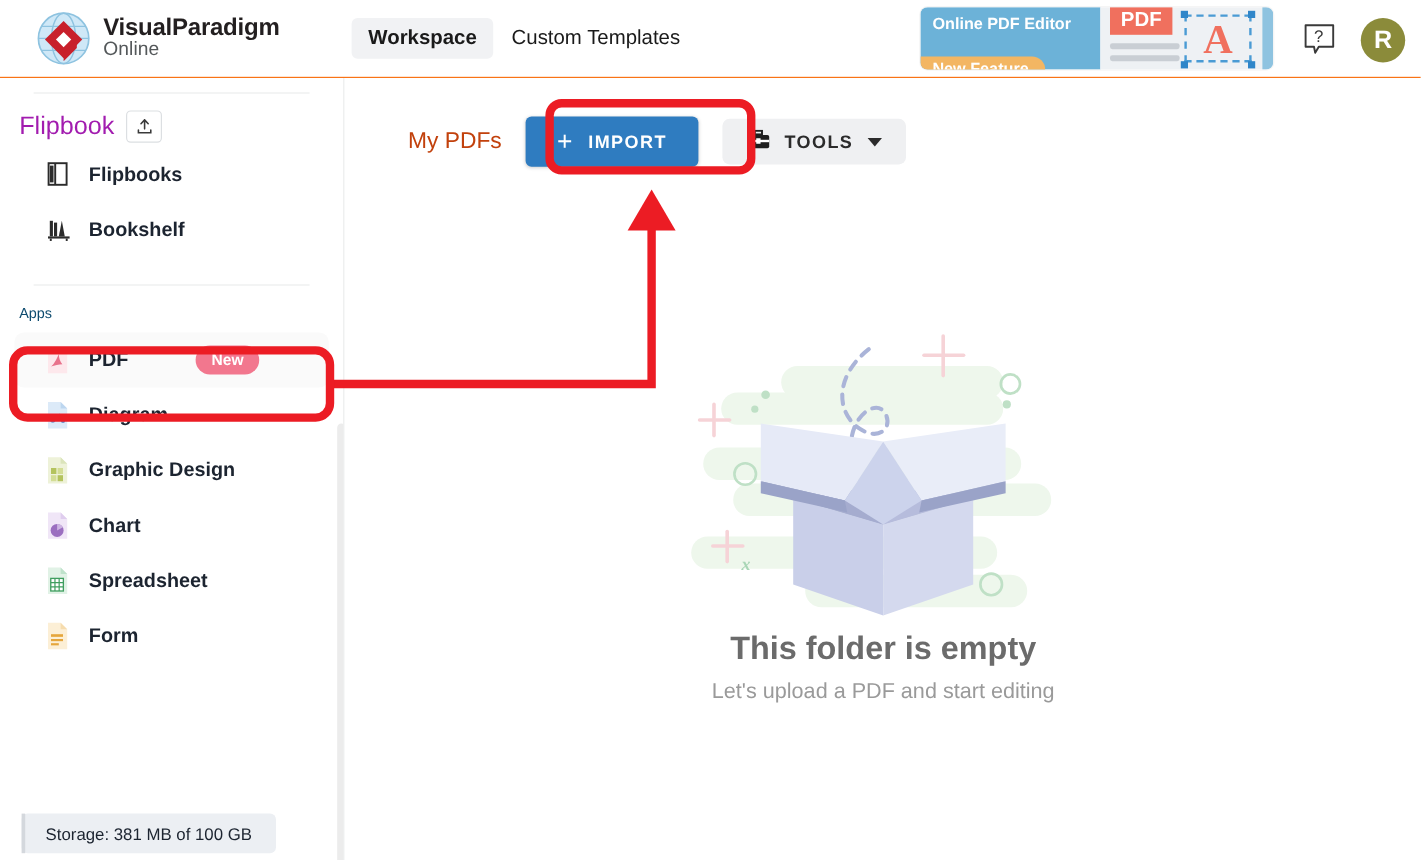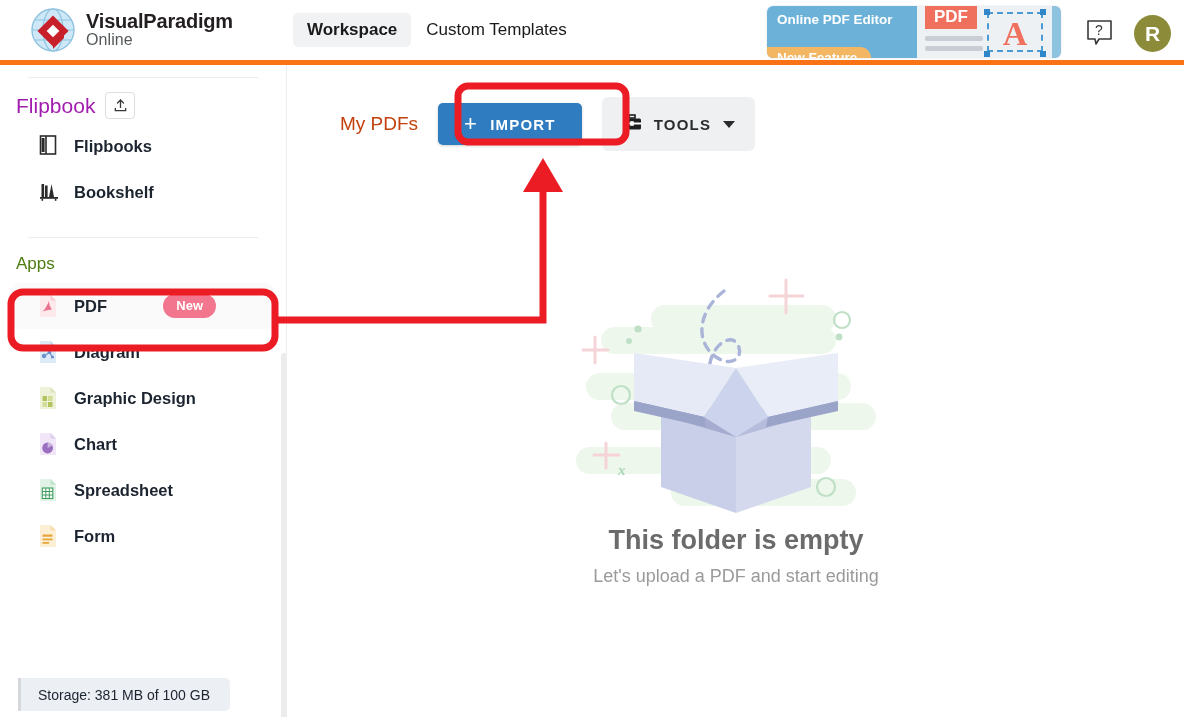--- a/index.html
+++ b/index.html
@@ -10,21 +10,21 @@
     background: #ffffff;
     font-family: "Liberation Sans", sans-serif;
     -webkit-font-smoothing: antialiased;
   }
 
   #app { position: relative; width: 1184px; height: 717px; background:#fff; }
 
   
   .topbar {
     position: absolute; left:0; top:0; width:1184px; height:65px;
-    background:#fff; border-bottom:5px solid #f97316;
+    background:#fff; border-bottom:1px solid #f97316;
     display:flex; align-items:center;
   }
   .brand { display:flex; align-items:center; margin-left:30px; }
   .brand-logo { width:46px; height:46px; position:relative; flex:0 0 auto; }
   .brand-text { margin-left:10px; line-height:1.05; }
   .brand-line1 { font-size:20px; font-weight:bold; color:#231f20; letter-spacing:-0.2px; }
   .brand-line1 .vp-light { font-weight:bold; }
   .brand-line2 { font-size:16px; color:#54585a; letter-spacing:0.1px; }
 
   .nav-tabs { display:flex; align-items:center; margin-left:60px; gap:1px; }
@@ -88,21 +88,21 @@
     background:#fff; display:flex; align-items:center; justify-content:center;
     cursor:pointer;
   }
   .sb-item {
     display:flex; align-items:center; height:46px; margin:0 12px;
     padding-left:26px; border-radius:8px; cursor:pointer; position:relative;
   }
   .sb-item .sb-icon { width:22px; height:24px; flex:0 0 auto; margin-right:14px; position:relative; }
   .sb-item .sb-label { font-size:16.5px; font-weight:bold; color:#1c2430; white-space:nowrap; }
   .sb-item.highlight { background:#fafafa; }
-  .sb-apps-label { font-size:17px; color:#4d7c0f; padding:16px 0 5px 16px; }
+  .sb-apps-label { font-size:12px; color:#0c4a6e; padding:16px 0 5px 16px; }
   .sb-badge {
     position:absolute; right:58px; background:#f2778e; color:#fff;
     font-size:13px; font-weight:bold; padding:4px 13px 5px 13px; border-radius:12px;
   }
   .sb-scroll-track {
     position:absolute; left:281px; top:288px; width:7px; height:404px;
     background:#ececec; border-radius:4px;
   }
   .storage-pill {
     position:absolute; left:18px; bottom:6px; width:212px; height:33px;
@@ -118,21 +118,21 @@
   .main-title { font-size:19px; color:#c2410c; margin-right:20px; white-space:nowrap; }
   .import-btn {
     background:#2f7cc0; color:#fff; border:none; border-radius:5px;
     height:42px; padding:0 26px; font-size:15px; font-weight:bold;
     letter-spacing:1.2px; display:flex; align-items:center; gap:12px;
     cursor:pointer; box-shadow:0 1px 3px rgba(0,0,0,0.18);
   }
   .import-btn .plus { font-size:22px; font-weight:normal; line-height:1; }
   .tools-btn {
     margin-left:20px; background:#eff0f2; border:none; border-radius:6px;
-    height:54px; padding:0 20px; display:flex; align-items:center; gap:12px;
+    height:38px; padding:0 20px; display:flex; align-items:center; gap:12px;
     font-size:15px; font-weight:bold; letter-spacing:1.2px; color:#2b2b2b;
     cursor:pointer;
   }
   .caret { width:0;height:0;border-left:6px solid transparent;border-right:6px solid transparent;border-top:7px solid #2b2b2b; }
 
   
   .empty-wrap {
     position:absolute; left:0; top:200px; width:896px; text-align:center;
   }
   .empty-title { font-size:27px; font-weight:bold; color:#6b6b6b; margin-top:10px; }

